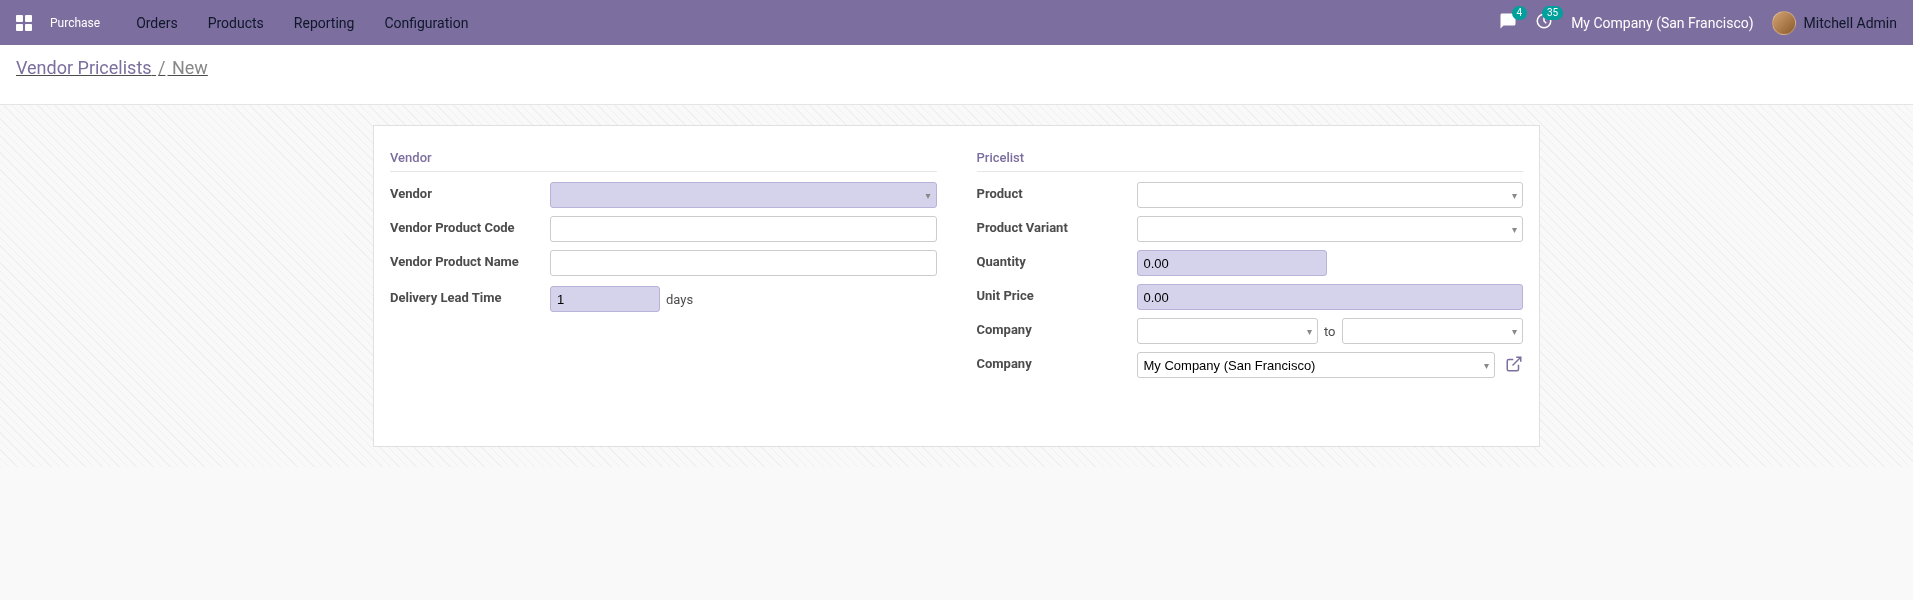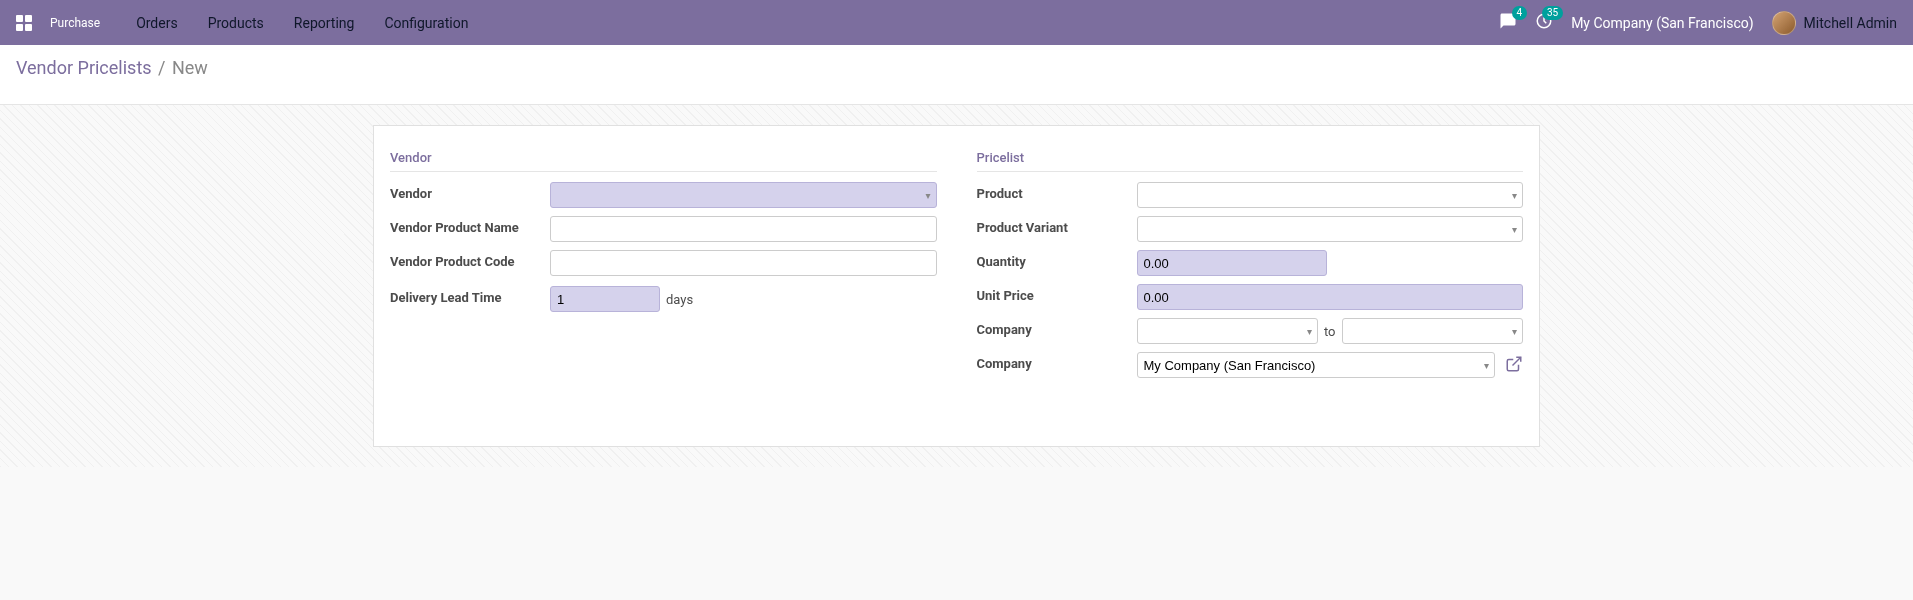--- a/index.html
+++ b/index.html
@@ -106,20 +106,21 @@
       border: 1px solid rgba(255,255,255,0.3);
     }
     .user-name {
       color: #0f172a;
       font-size: 14px;
     }
     .breadcrumb-bar {
       background: #fff;
       padding: 12px 3px 14px 16px;
       border-bottom: 1px solid #e5e5e5;
+      text-decoration: underline;
     }
     .breadcrumb {
       font-size: 18px;
       margin-bottom: 12px;
     }
     .breadcrumb .bc-link {
       color: #7c6e9e;
       cursor: pointer;
     }
     .breadcrumb .bc-sep {
@@ -318,28 +319,28 @@
           <div class="form-label">Vendor</div>
           <div class="form-field">
             <div class="select-wrap">
               <input class="input input-highlight" value="" style="">
               <span class="caret">▾</span>
             </div>
           </div>
         </div>
 
         <div class="form-row">
+          <div class="form-label">Vendor Product Code</div>
+          <div class="form-field">
+            <input class="input" value="" style="">
+          </div>
+        </div>
+
+        <div class="form-row">
           <div class="form-label">Vendor Product Name</div>
-          <div class="form-field">
-            <input class="input" value="" style="">
-          </div>
-        </div>
-
-        <div class="form-row">
-          <div class="form-label">Vendor Product Code</div>
           <div class="form-field">
             <input class="input" value="" style="">
           </div>
         </div>
 
         <div class="form-row" style="margin-top:10px;">
           <div class="form-label">Delivery Lead Time</div>
           <div class="form-field">
             <input class="input input-highlight input-short" value="1" style="">
             <span class="unit-text">days</span>

